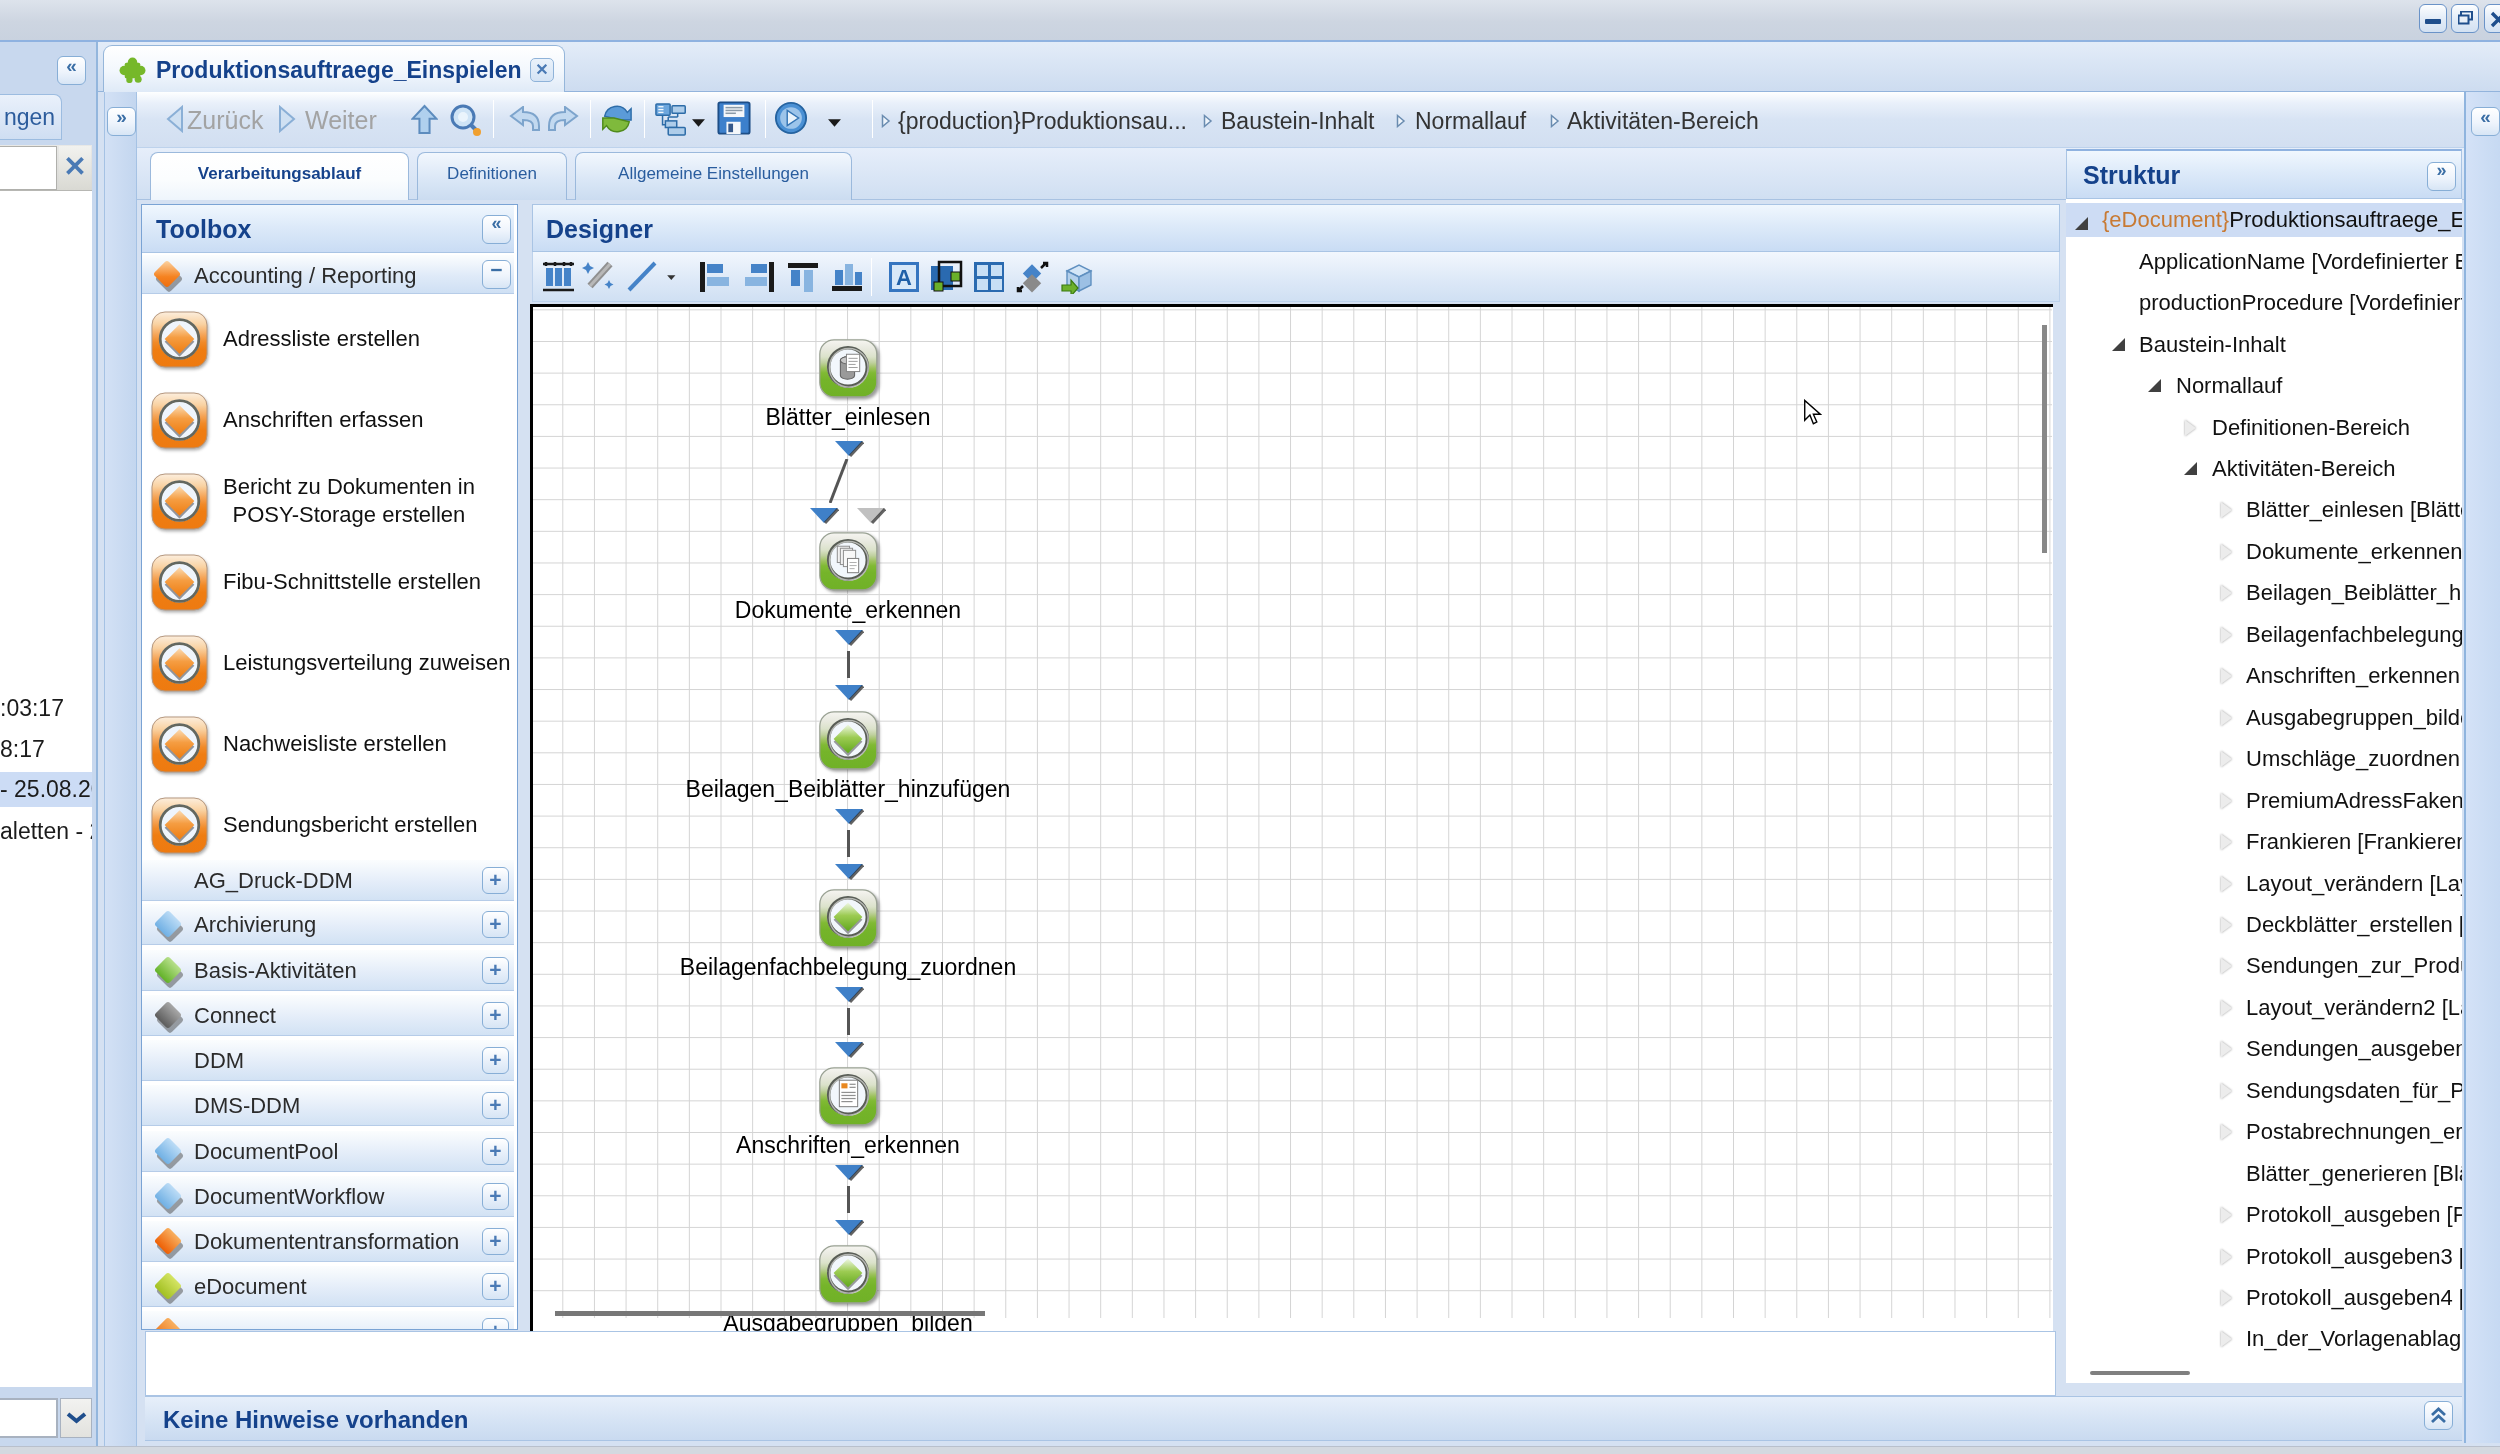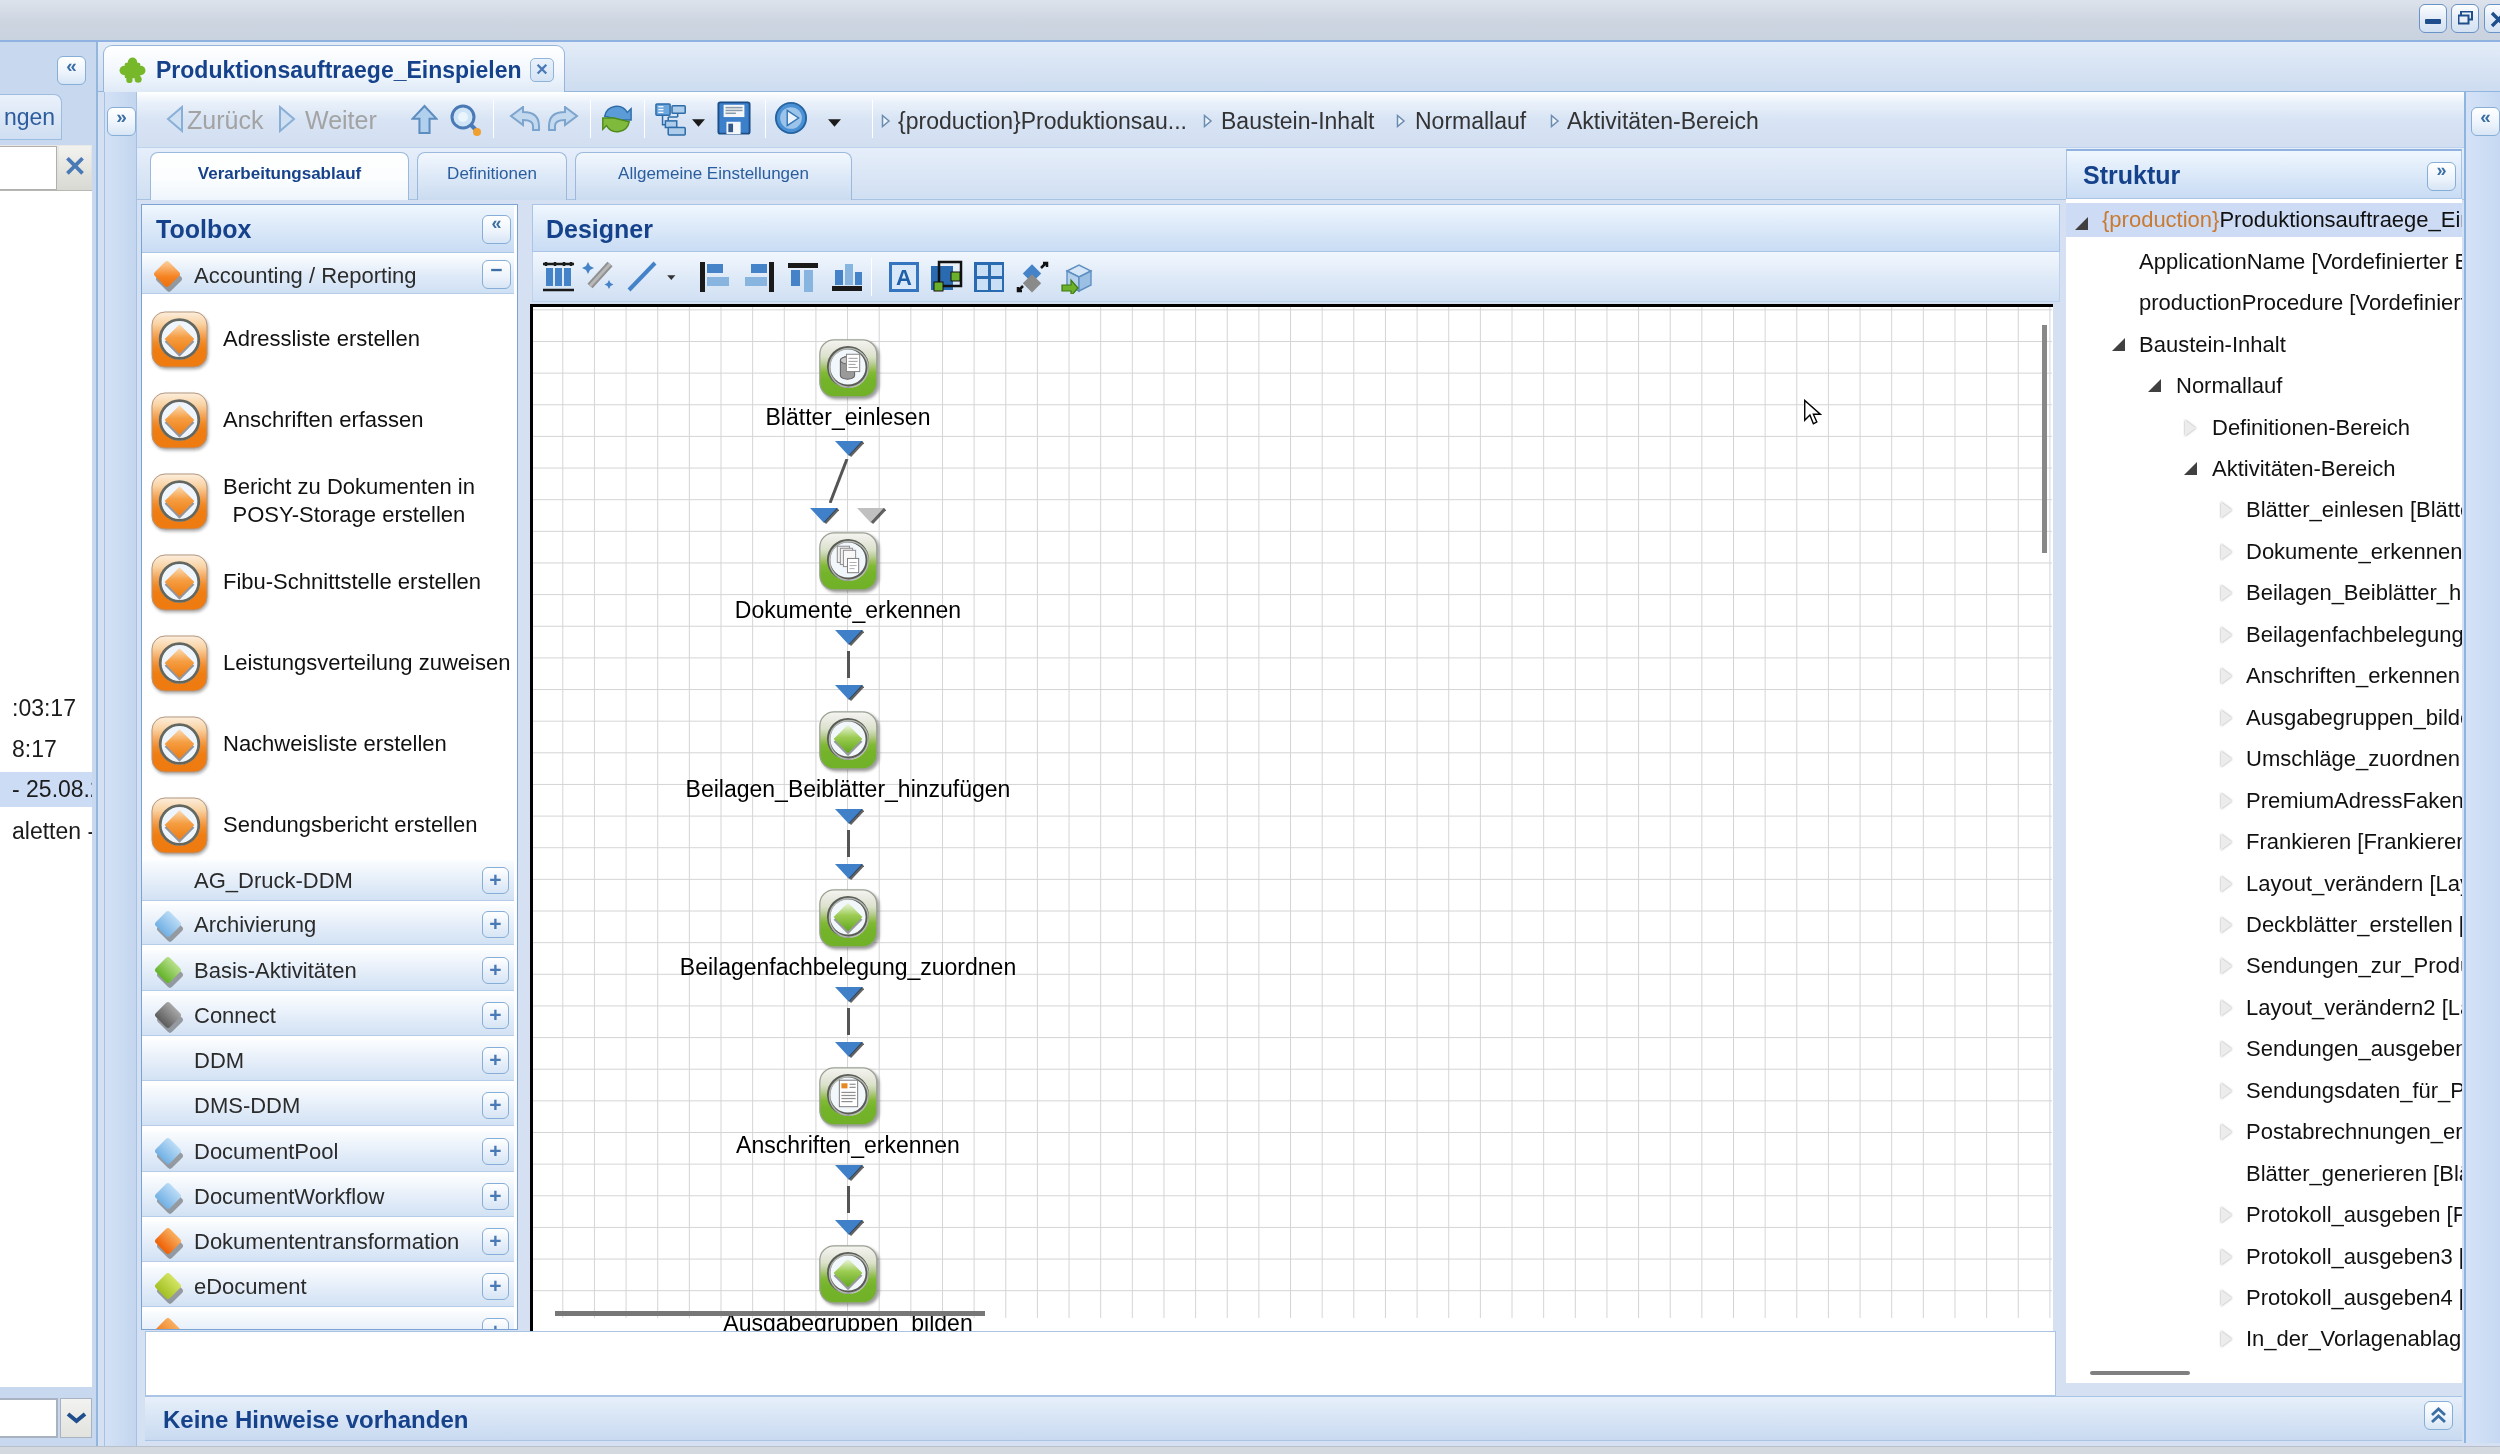--- a/index.html
+++ b/index.html
@@ -18,21 +18,21 @@
 .sqbtn span{ position:relative; font-weight:bold; }
 
 #leftpanel { left:0; top:42px; width:98px; height:1406px; background:#c8d8ee; border-right:2px solid #93b6dd; }
 #lp-tab { position:absolute; left:0; top:52px; width:62px; height:46px; background:linear-gradient(#eaf1fb,#cfdef2);
   border:1px solid #9cbce0; border-left:none; border-top-right-radius:8px; color:#2c5c9c; font-size:23px;
   line-height:44px; padding-left:4px; }
 #lp-search { position:absolute; left:0; top:103px; width:92px; height:46px; background:linear-gradient(#e8e8e6,#d8d8d4); border-bottom:1px solid #b7b7b3;}
 #lp-input { position:absolute; left:0; top:1px; width:57px; height:44px; background:#fff; border:1px solid #b0b0ac; border-left:none; }
 #lp-x { position:absolute; left:59px; top:1px; width:32px; height:44px; background:linear-gradient(#f2f2ef,#d9d9d3); color:#4a7ab5; font-size:28px; font-weight:bold; text-align:center; line-height:42px; }
 #lp-body { position:absolute; left:0; top:149px; width:92px; height:1196px; background:#fff; font-size:23px; color:#1b1b1b; }
-.lprow { position:absolute; left:0; width:92px; height:36px; line-height:36px; white-space:nowrap; overflow:hidden;padding-left:12px; }
+.lprow { position:absolute; left:0; width:92px; height:36px; line-height:36px; white-space:nowrap; overflow:hidden; }
 
 #lstrip { left:104px; top:92px; width:33px; height:1356px; background:linear-gradient(90deg,#d3e1f5,#c3d6ef); border-left:1px solid #a5c2e4; border-right:1px solid #a5c2e4; }
 #rstrip { left:2464px; top:92px; width:36px; height:1351px; background:linear-gradient(90deg,#d4e2f7,#c6d9f2); border-left:2px solid #8fb4de; }
 
 #tabrow1 { left:98px; top:42px; width:2402px; height:50px; background:linear-gradient(#e3ecf8,#cddcf0); border-bottom:1px solid #93b4dc; }
 #doctab { position:absolute; left:5px; top:3px; width:462px; height:47px; background:linear-gradient(#ffffff,#f2f7fd 55%,#dfeaf7);
   border:1px solid #95b6da; border-bottom:none; border-top-left-radius:9px; border-top-right-radius:9px; }
 #doctab .lbl { position:absolute; left:52px; top:11px; font-size:23px; font-weight:bold; color:#15428b; white-space:nowrap; }
 #doctab .cls { position:absolute; left:426px; top:12px; width:24px; height:24px; border:1px solid #8fb3d9; border-radius:5px;
   background:linear-gradient(#eaf2fb,#d4e3f4); color:#4a7ab5; font-size:16px; font-weight:bold; text-align:center; line-height:22px;}
@@ -840,21 +840,21 @@
 </div>
 
 <div class="abs" id="struktur">
   <div class="phead" id="st-head">
       <div class="ttl" style="left:16px; top:10px;">Struktur</div>
     </div>
   <div class="sqbtn" style="left:361px; top:13px;"><span style="font-size:18px; top:-3px;">»</span></div>
   <div id="st-tree">
 <div class="trow sel" style="top:4px; height:34px; line-height:34px;">
         <span class="texp" style="left:9px; top:14px;"></span>
-        <span style="position:absolute; left:36px;"><span style="color:#c87a33">{production}</span>Produktionsauftraege_Einspielen</span>
+        <span style="position:absolute; left:36px;"><span style="color:#c87a33">{eDocument}</span>Produktionsauftraege_Einspielen</span>
       </div>
 <div class="trow" style="top:42px;">
         <span style="position:absolute; left:73px;">ApplicationName [Vordefinierter Baustein]</span>
       </div>
 <div class="trow" style="top:83px;">
         <span style="position:absolute; left:73px;">productionProcedure [Vordefinierter Bau]</span>
       </div>
 <div class="trow" style="top:125px;">
         <span class="texp" style="left:46px; top:14px;"></span>
         <span style="position:absolute; left:73px;">Baustein-Inhalt</span>

